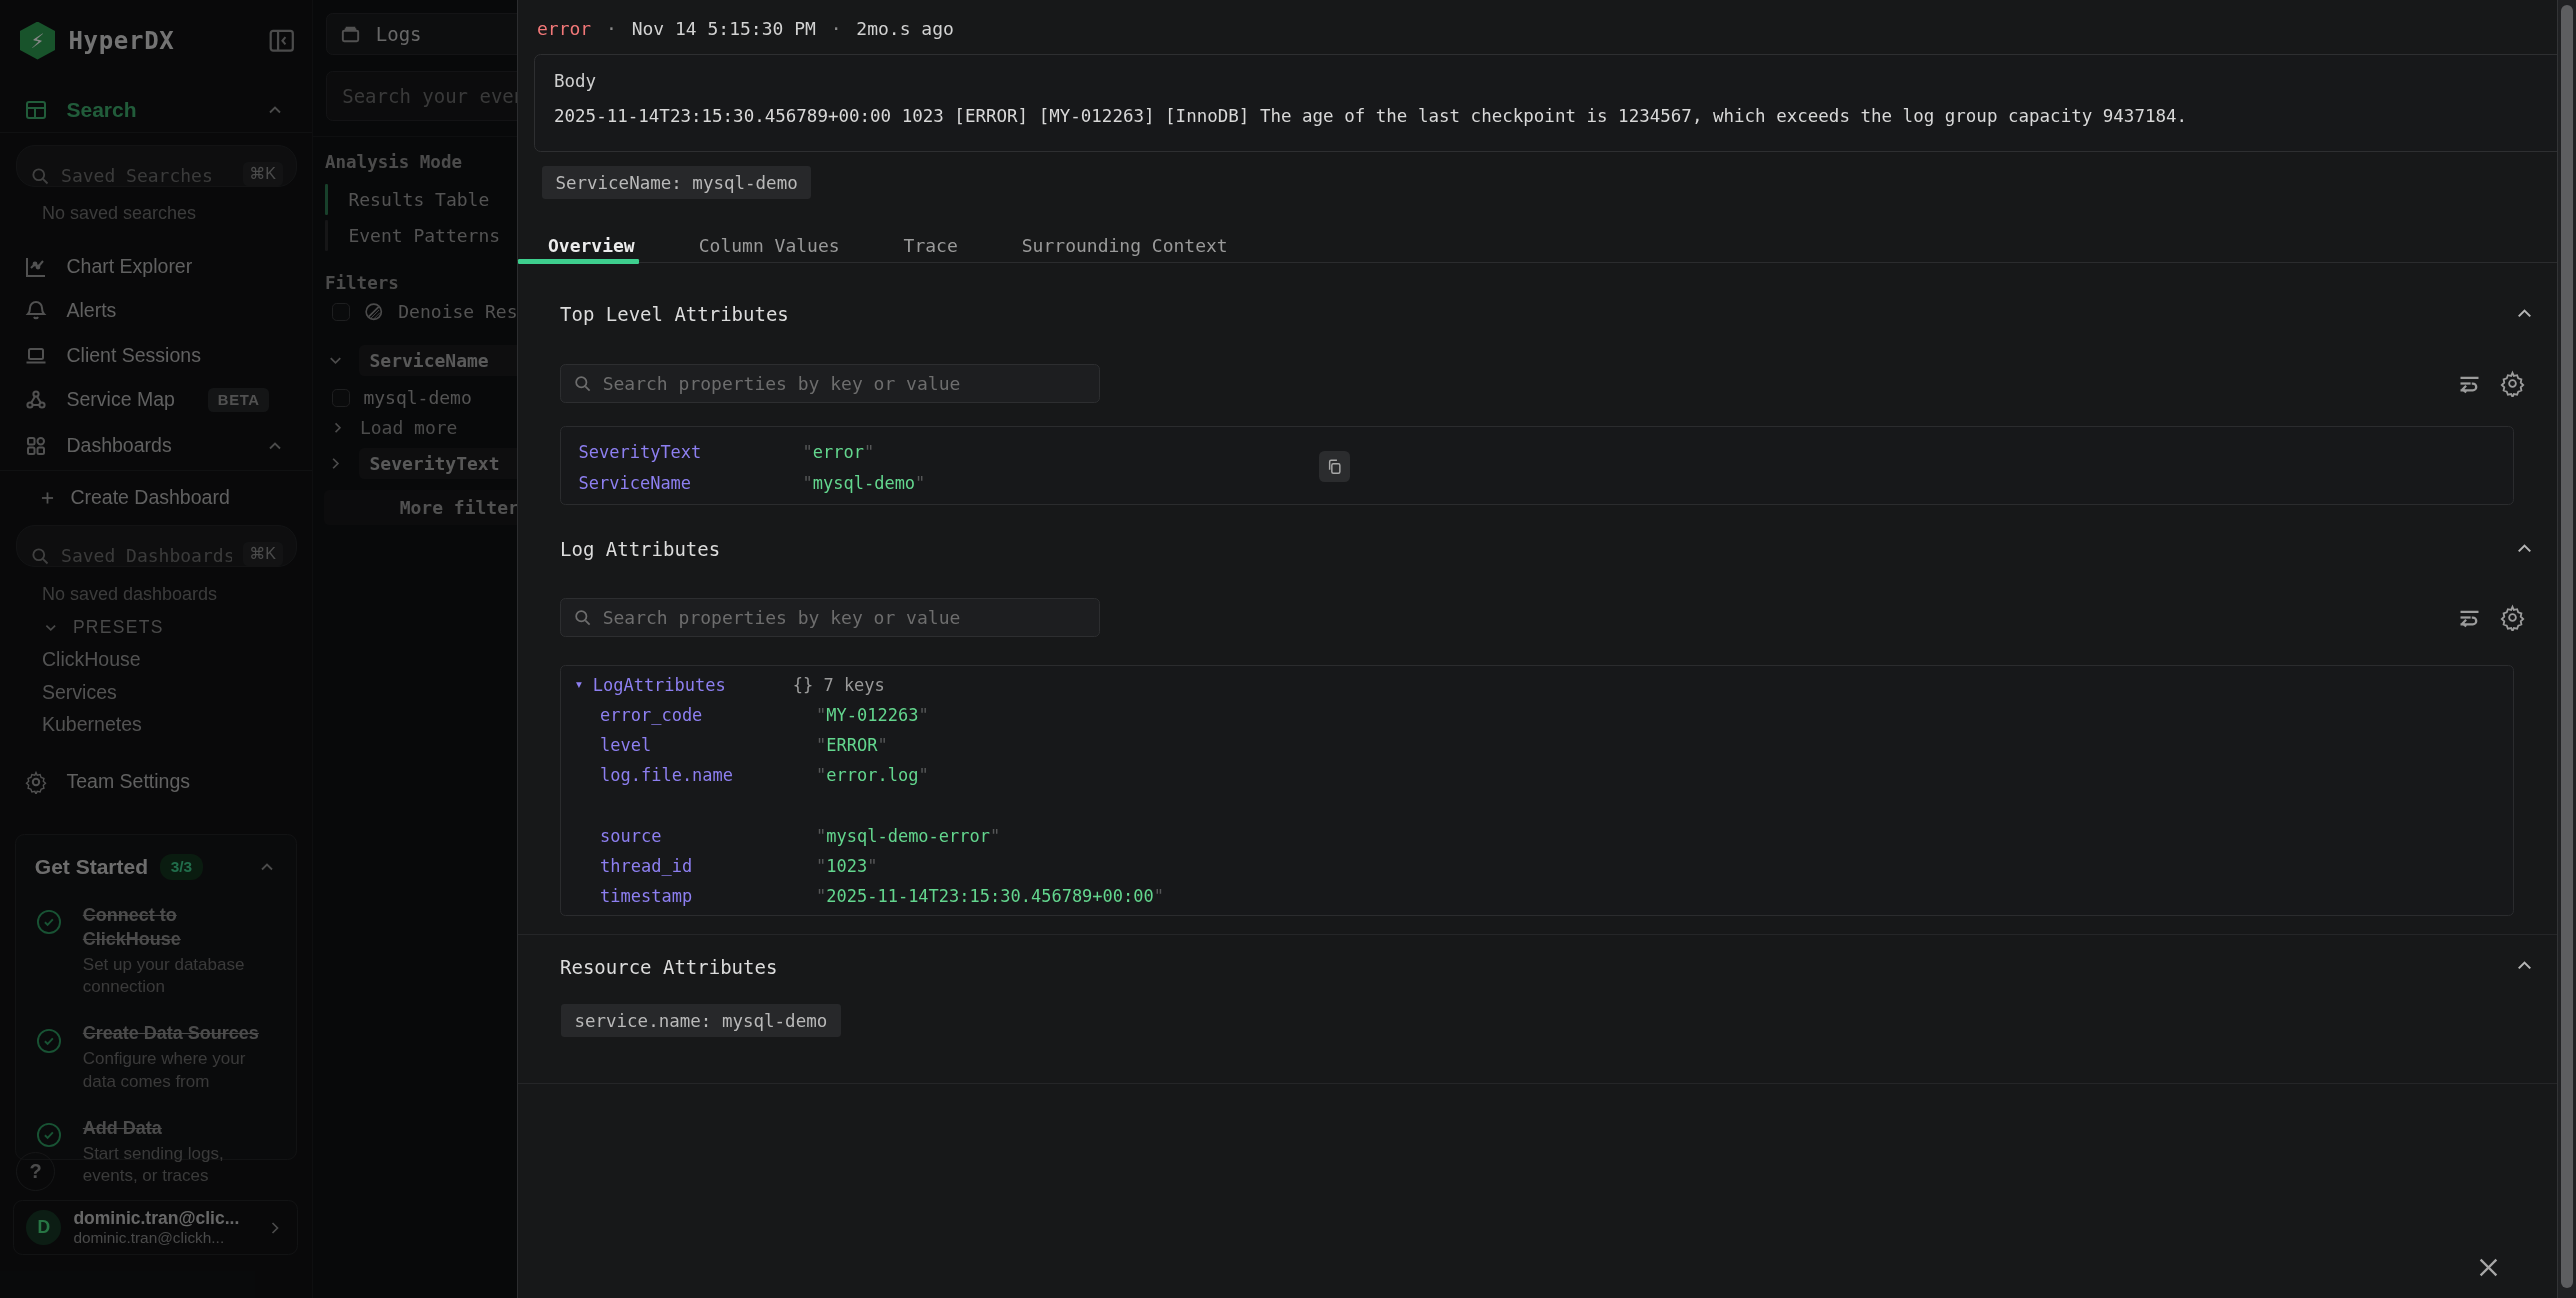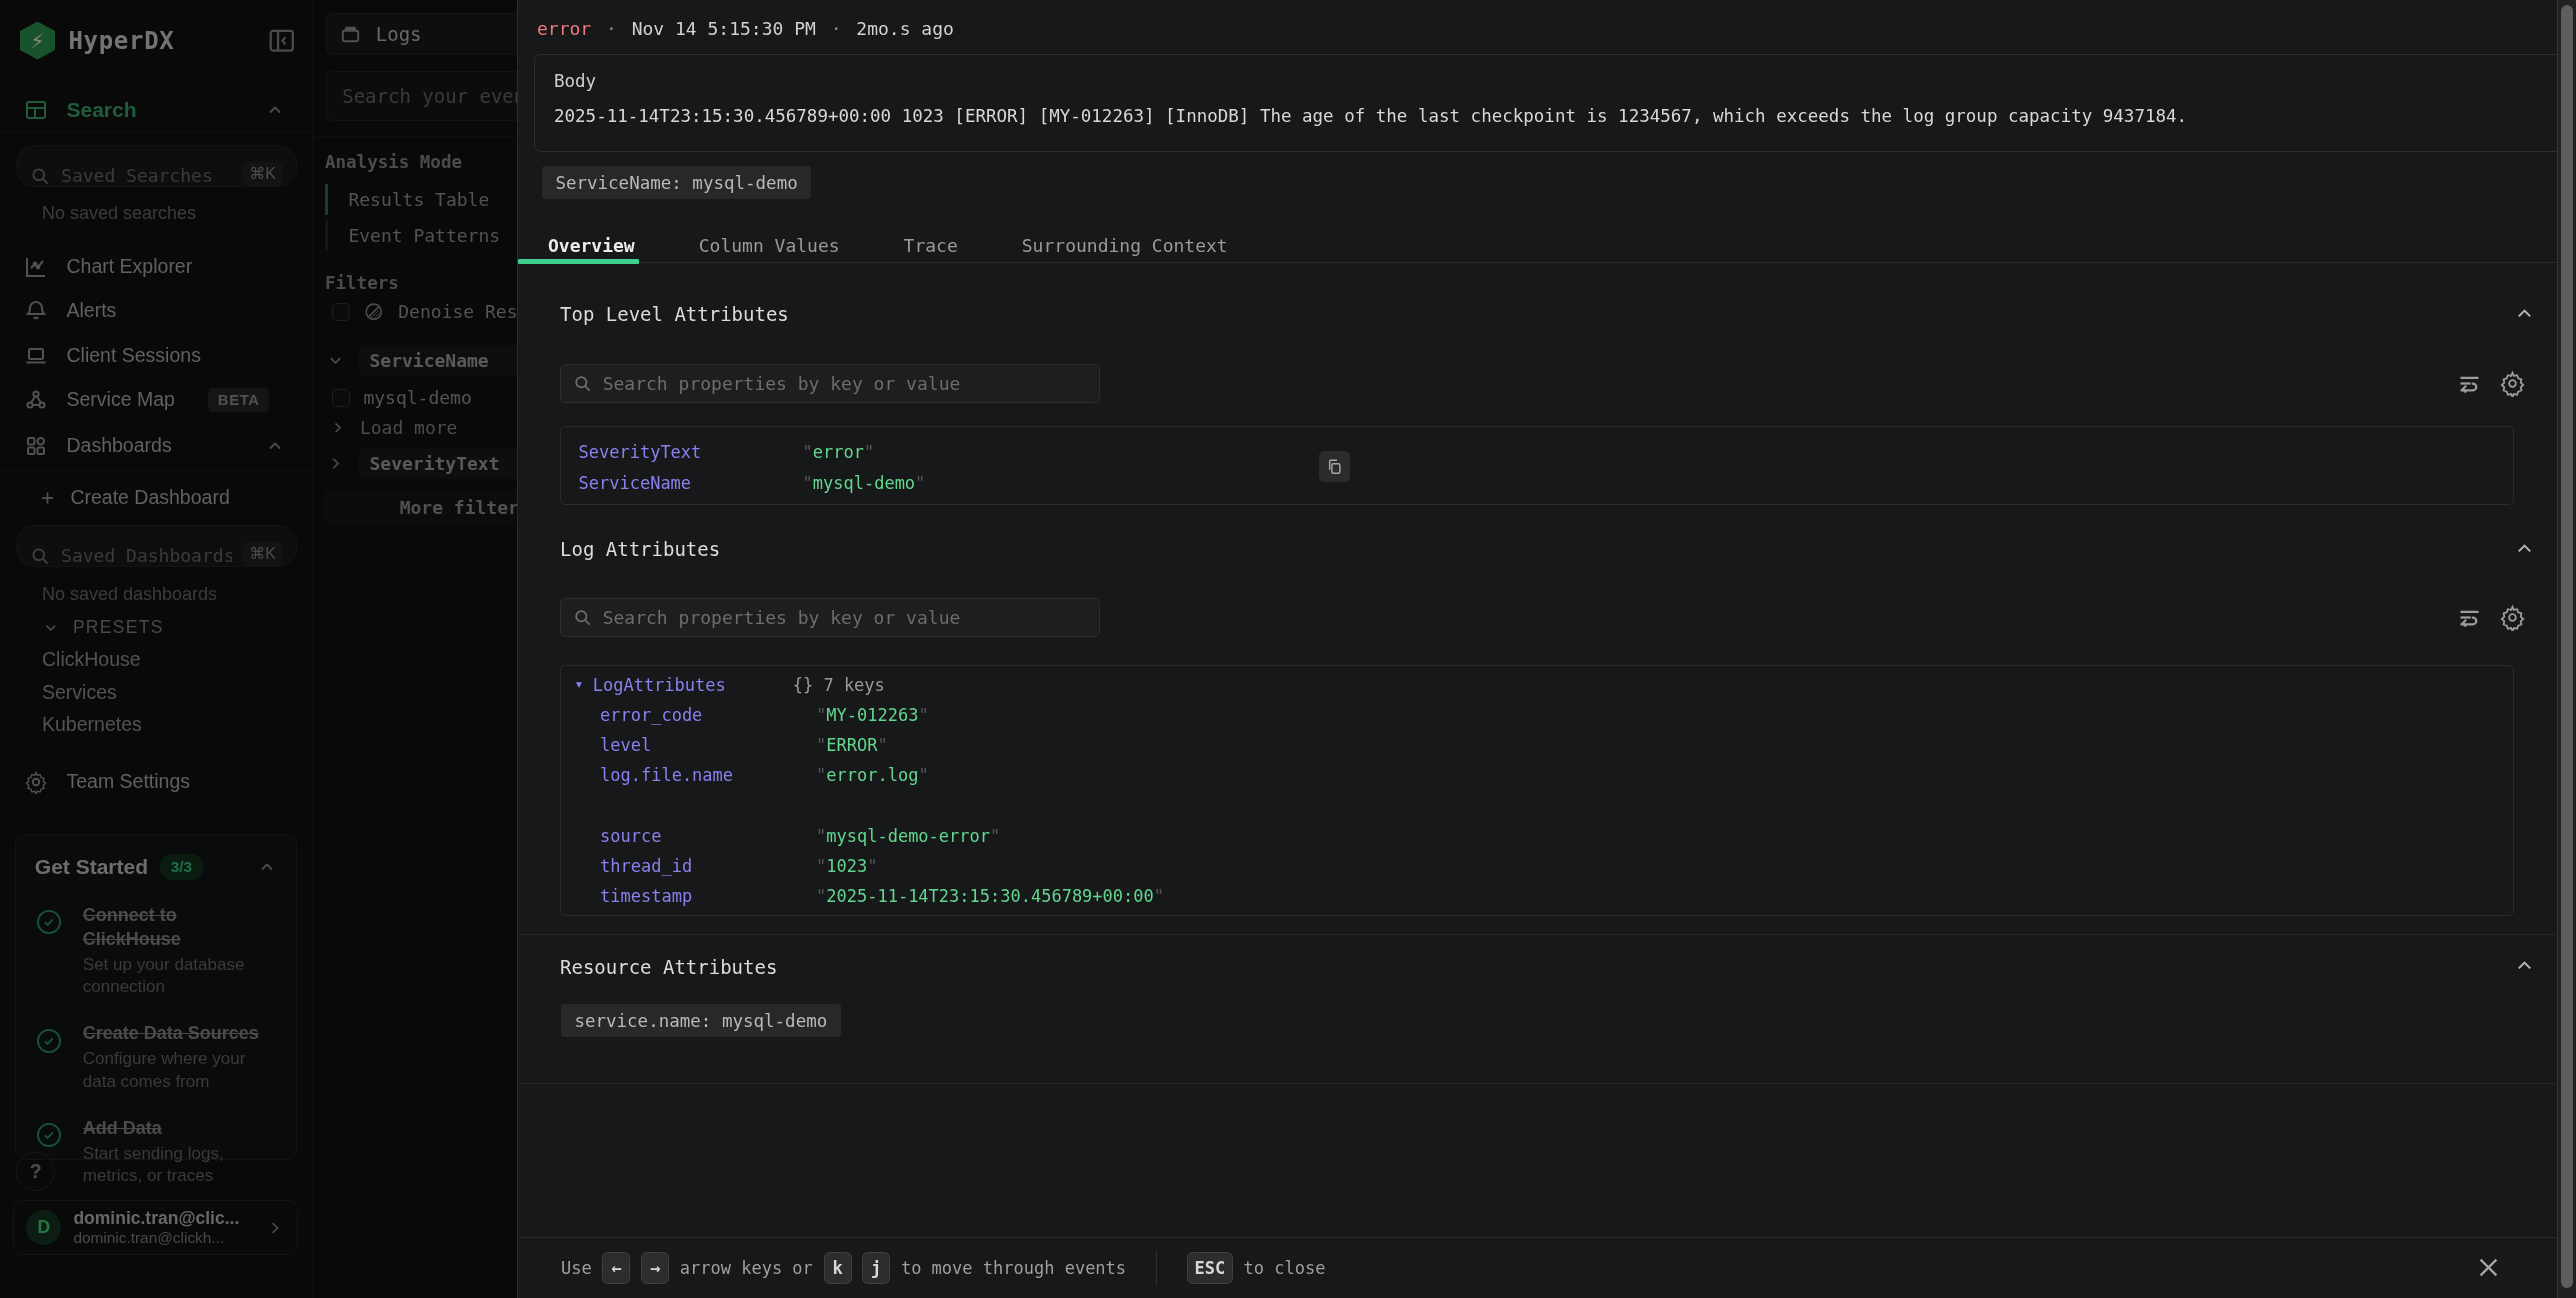--- a/index.html
+++ b/index.html
@@ -323,21 +323,21 @@
         </div>
         <div class="gs-step">
           <span class="gs-check">
             <svg width="28" height="28" viewBox="0 0 24 24" fill="none" stroke="#2f9e63" stroke-width="1.6">
                 <circle cx="12" cy="12" r="9.5"></circle>
                 <path d="M8.5 12.2l2.3 2.3 4.5-4.7"></path>
               </svg>
           </span>
           <div style="width:188px">
             <div class="gs-step-title">Add Data</div>
-            <div class="gs-step-desc">Start sending logs, metrics, or traces</div>
+            <div class="gs-step-desc">Start sending logs, events, or traces</div>
           </div>
         </div>
       </div>
 
       <div class="sb-abs help-circle">?</div>
 
       <div class="sb-abs user-card">
         <span class="avatar">D</span>
         <div style="min-width:0; flex:1; overflow:hidden">
           <div class="user-name">dominic.tran@clic...</div>
@@ -573,32 +573,20 @@
     <div class="p-abs sec-title" style="left:42px; top:956px">Resource Attributes</div>
     <span class="sec-chev" style="left:1995px; top:954px">
       <svg width="23" height="23" viewBox="0 0 24 24" fill="none" stroke="currentColor" stroke-width="2.2">
           <path d="M6 15l6-6 6 6"></path>
         </svg>
     </span>
     <span class="p-abs res-tag">service.name: mysql-demo</span>
 
     <div class="p-abs h-div" style="top:1083px"></div>
 
-    <div class="p-abs p-footer">
-      <span>Use</span>
-      <span class="keycap">←</span>
-      <span class="keycap">→</span>
-      <span>arrow keys or</span>
-      <span class="keycap">k</span>
-      <span class="keycap">j</span>
-      <span>to move through events</span>
-      <span class="v-div"></span>
-      <span class="keycap">ESC</span>
-      <span>to close</span>
-    </div>
 
     <span class="p-abs close-x">
       <svg width="27" height="27" viewBox="0 0 24 24" fill="none" stroke="currentColor" stroke-width="2">
           <line x1="5" y1="5" x2="19" y2="19"></line>
           <line x1="19" y1="5" x2="5" y2="19"></line>
         </svg>
     </span>
 
     <div class="scrollbar-track">
       <div class="scrollbar-thumb"></div>

